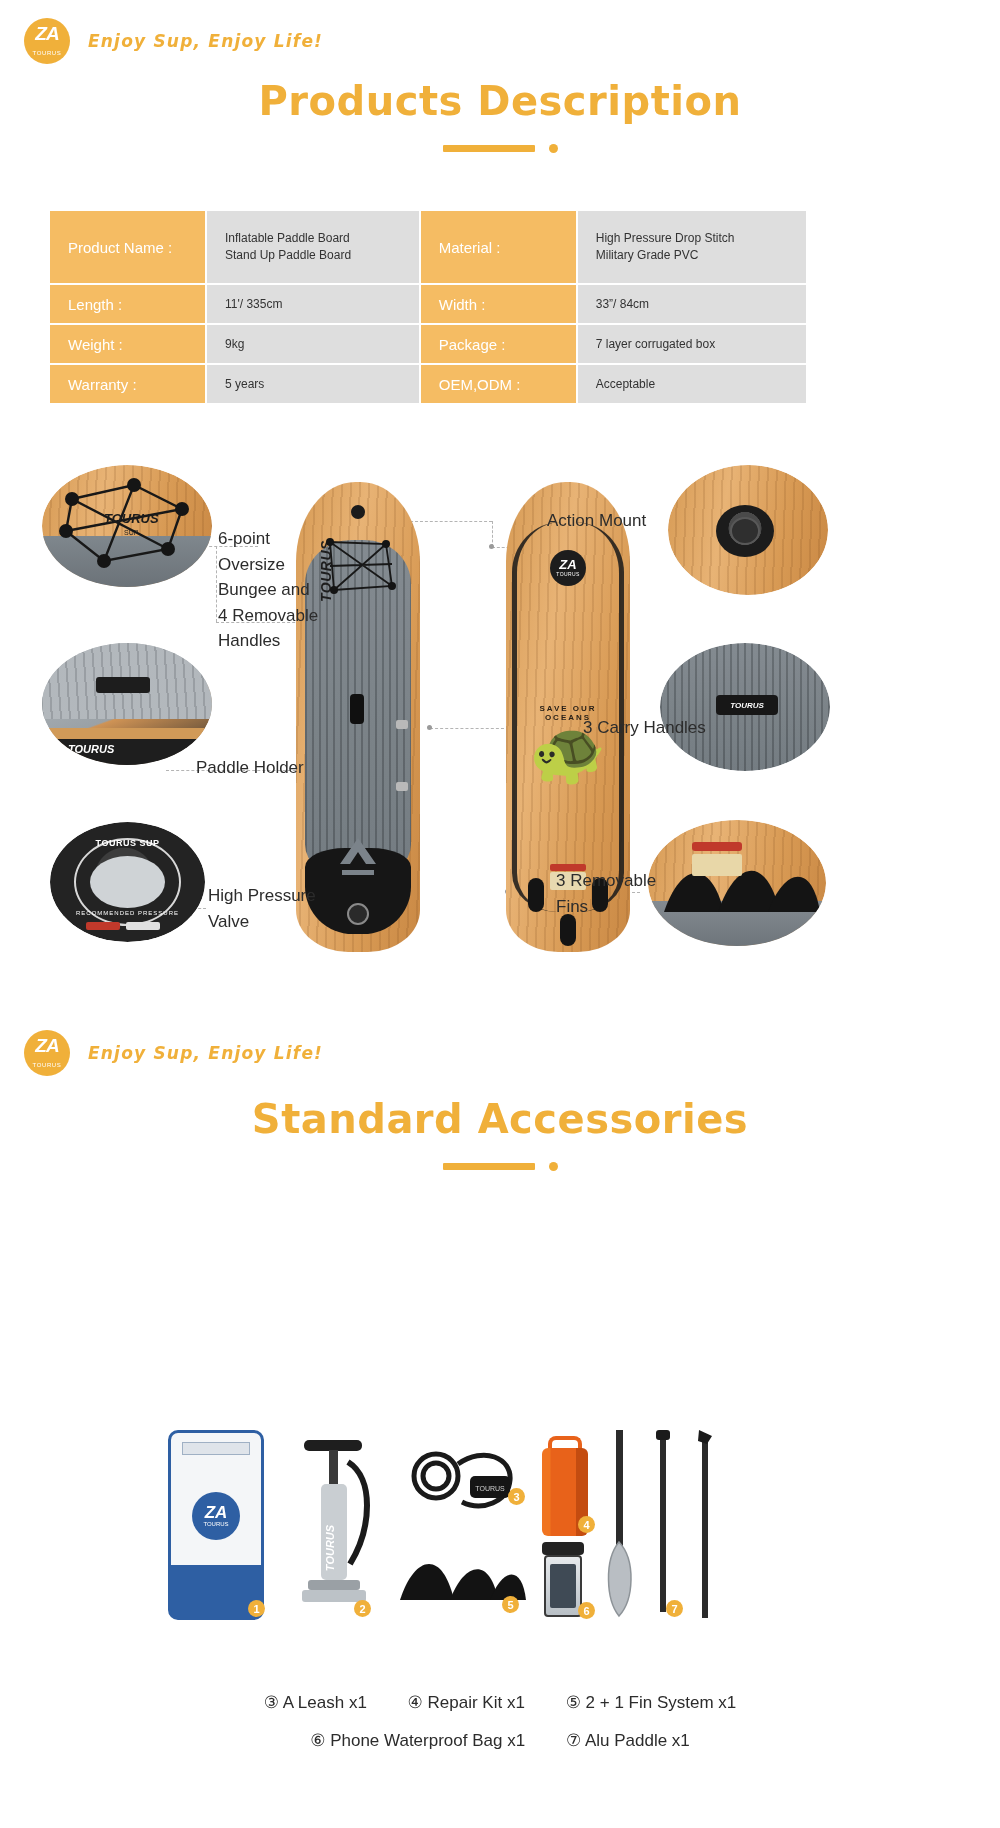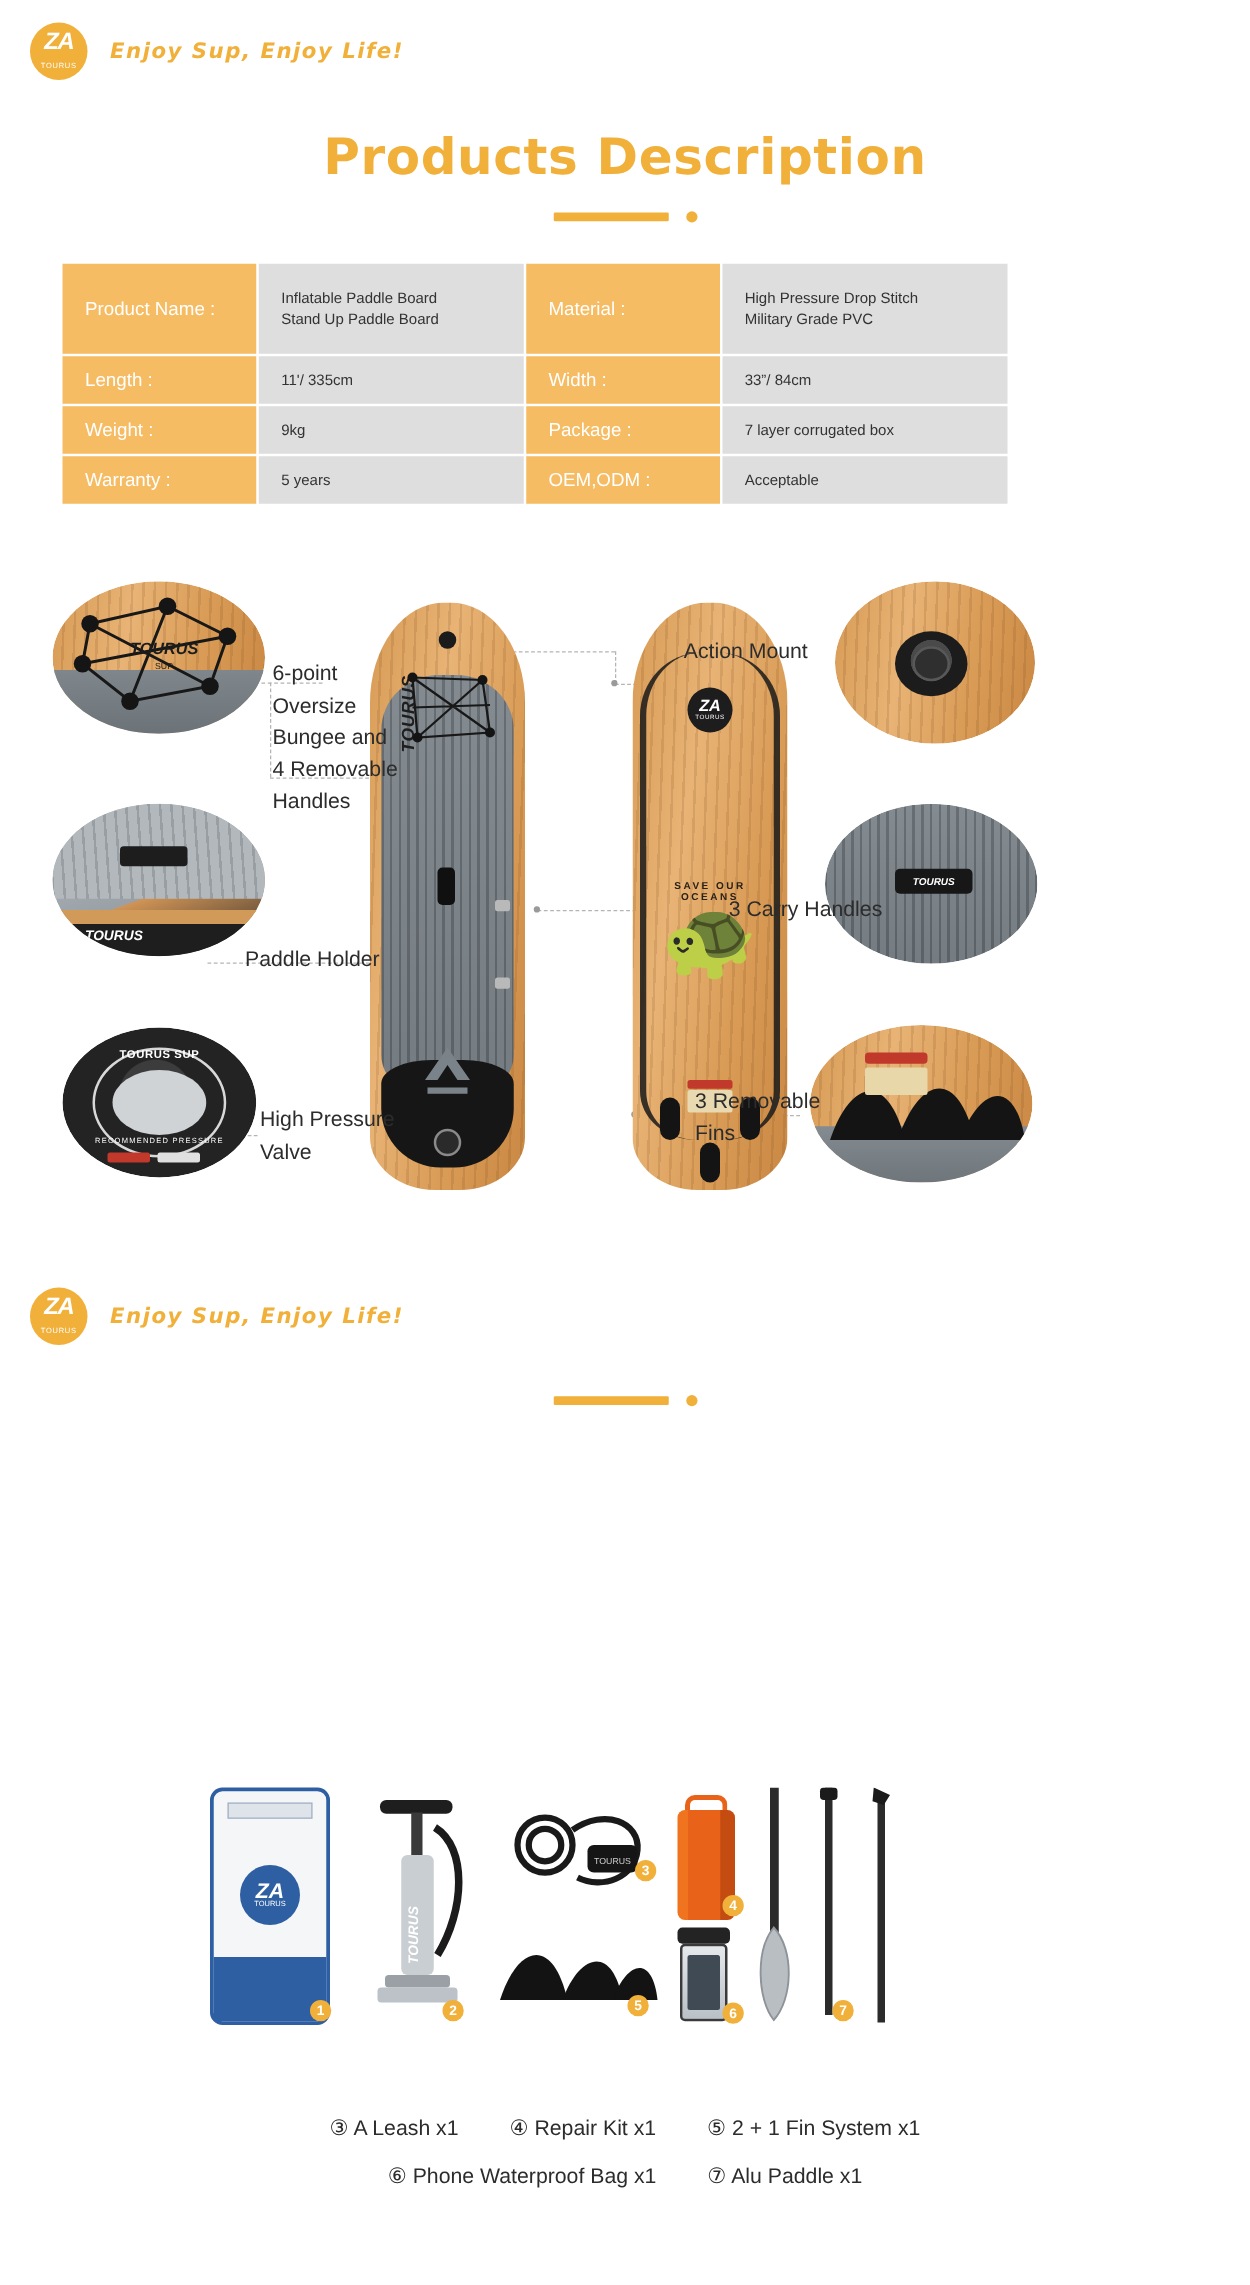--- a/index.html
+++ b/index.html
@@ -35,21 +35,20 @@
     font-style: italic; font-weight: bold;
     font-size: 17px; color: #f0b03a; letter-spacing: 1.2px;
   }
 
   
   .section-head { position: absolute; width: 100%; text-align: center; }
   .section-title {
     font-family: "DejaVu Sans", sans-serif;
     font-weight: bold; font-size: 40px; color: #f0b03a;
     letter-spacing: 0.5px;
-    margin-top: 25px;
   }
   .rule-row {
     display: flex; align-items: center; justify-content: center;
     gap: 14px; margin-top: 20px;
   }
   .rule-bar { width: 92px; height: 7px; background: #f0b03a; border-radius: 1px; }
   .rule-dot { width: 9px; height: 9px; border-radius: 50%; background: #f0b03a; }
 
   
   .spec-table {
@@ -357,20 +356,21 @@
 
 <div class="brand-bar" style="left:24px; top:1030px;">
   <div class="brand-logo">
     <div class="mark">ZA</div>
     <div class="mark-name">TOURUS</div>
   </div>
   <div class="brand-tagline">Enjoy Sup, Enjoy Life!</div>
 </div>
 
 <div class="section-head" style="top:1096px;">
+  <div class="section-title">Standard Accessories</div>
   <div class="rule-row">
     <div class="rule-bar"></div>
     <div class="rule-dot"></div>
   </div>
 </div>
 
 <div class="acc-area">
   <div class="acc-row">
 
     <div class="acc-item" style="left:168px; top:0px; width:96px; height:190px;">

